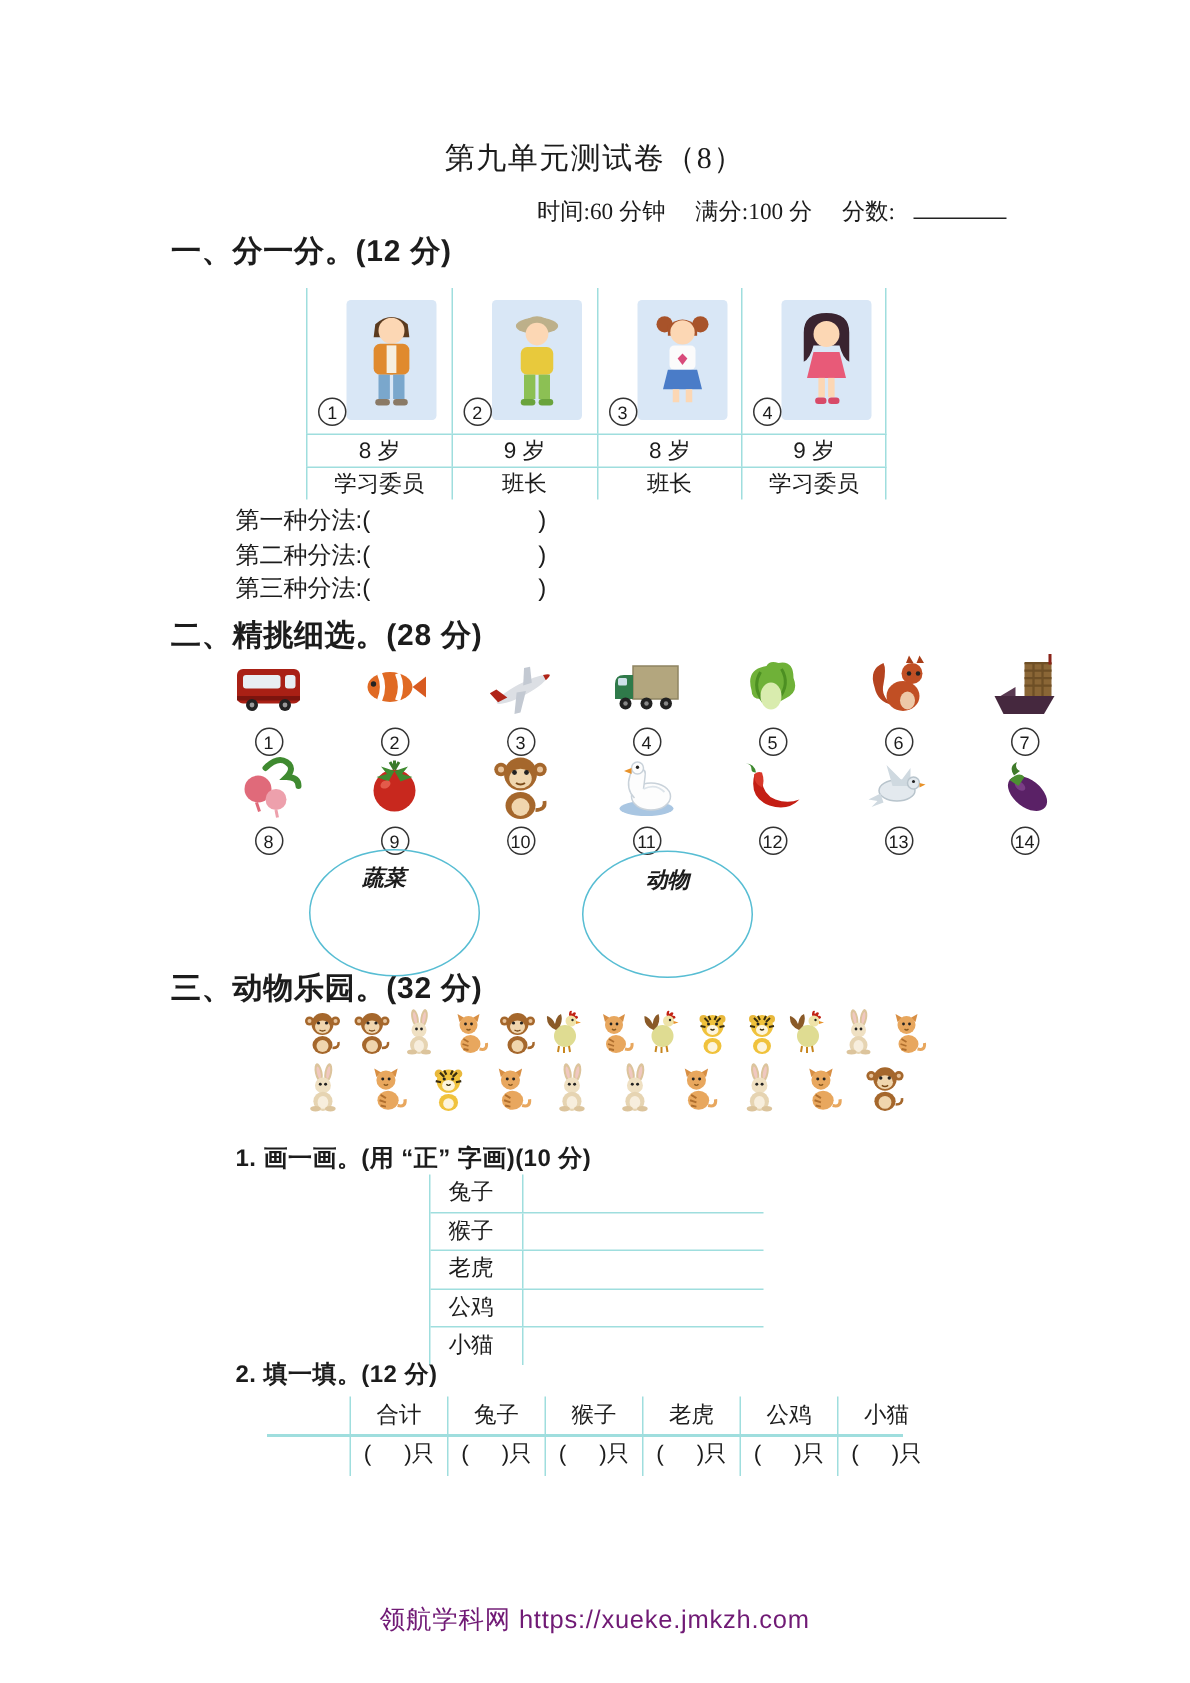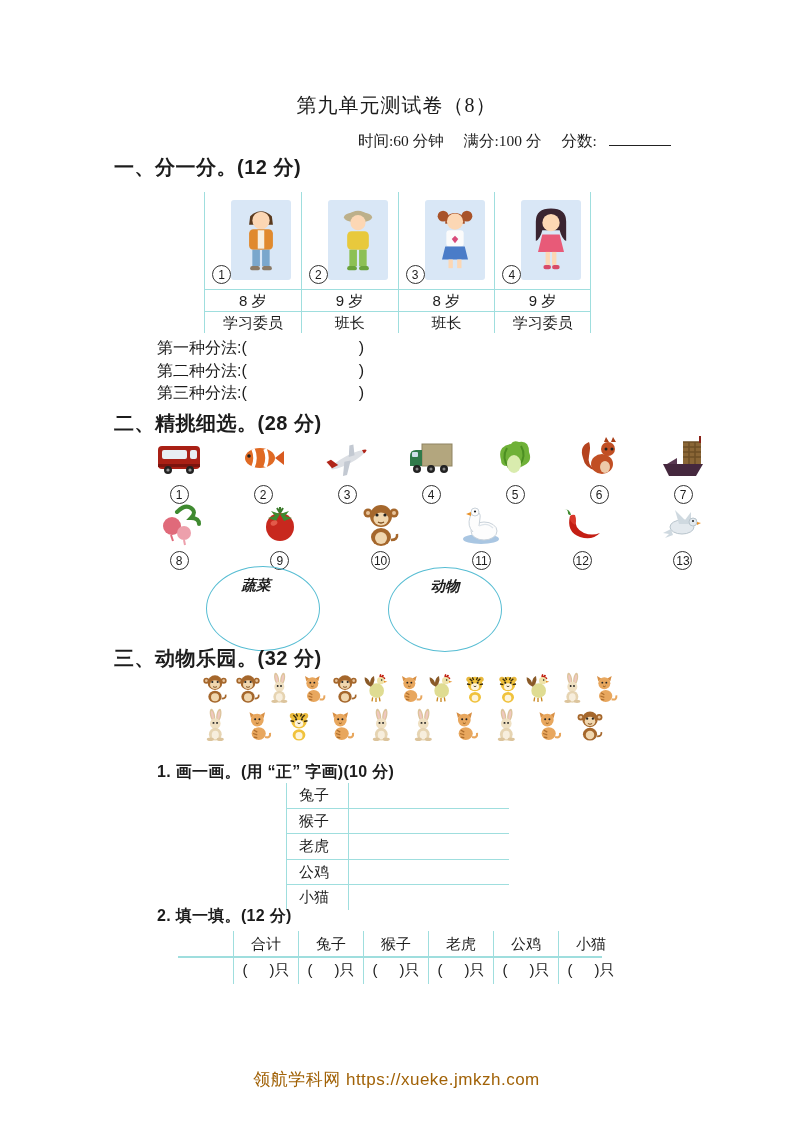--- a/index.html
+++ b/index.html
@@ -76,21 +76,21 @@
   
   #fill-table{position:absolute;top:931px;left:205px;width:392px;padding-left:28px;}
   .f-row{display:flex;}
   .f-cell{width:65px;border-left:1px solid var(--line);box-sizing:border-box;text-align:center;}
   .f-head .f-cell{height:25px;font-size:15px;line-height:25px;}
   .f-vals .f-cell{height:28px;font-size:15px;line-height:28px;}
   .f-gap{display:inline-block;width:22px;}
   .fill-hline{position:absolute;top:956px;left:178px;width:424px;height:1.5px;background:var(--line);}
 
   .footer{position:absolute;top:1068px;left:0;width:100%;text-align:center;
-          color:#a16207;font-size:17px;letter-spacing:0.5px;}
+          color:#701a75;font-size:17px;letter-spacing:0.5px;}
 </style>
 </head>
 <body>
 
 <svg width="0" height="0" style="position:absolute" aria-hidden="true">
 <defs>
   <symbol id="i-boy-jacket" viewBox="0 0 48 62">
     <path d="M14 9 q10 -9 20 0 l1 8 h-22z" fill="#5a3a1e"></path>
     <circle cx="24" cy="13" r="8" fill="#fcd7b4"></circle>
     <rect x="13" y="21" width="22" height="19" rx="4" fill="#e08a2e"></rect>
@@ -431,20 +431,26 @@
           <use href="#i-pepper"></use>
         </svg>
         <span class="cnum">12</span>
       </div>
       <div class="item">
         <svg>
           <use href="#i-dove"></use>
         </svg>
         <span class="cnum">13</span>
       </div>
+      <div class="item">
+        <svg>
+          <use href="#i-eggplant"></use>
+        </svg>
+        <span class="cnum">14</span>
+      </div>
     </div>
 
   <div class="oval ov1">
     <span class="olabel">蔬菜</span>
   </div>
   <div class="oval ov2">
     <span class="olabel">动物</span>
   </div>
 
   <div class="h1 s3h">三、动物乐园。(32 分)</div>

